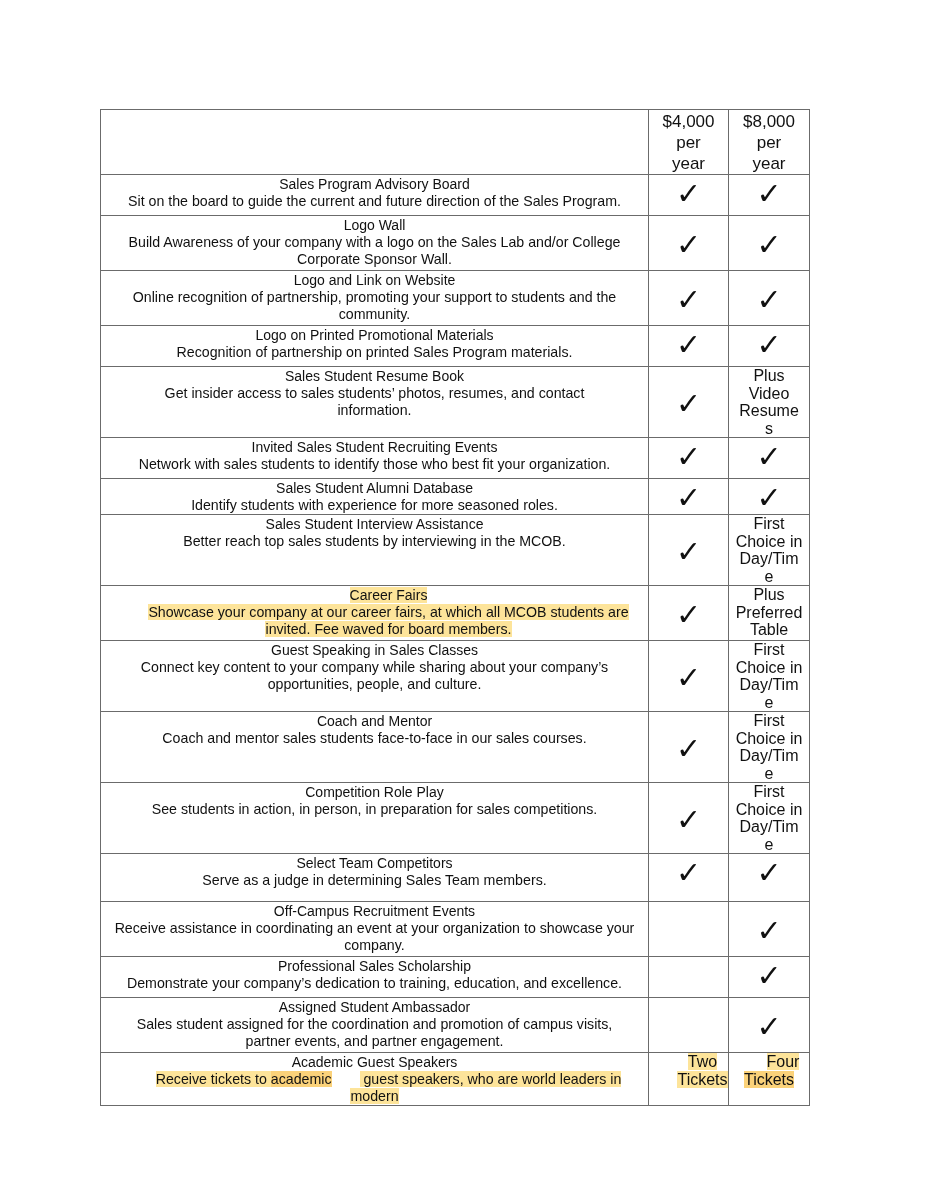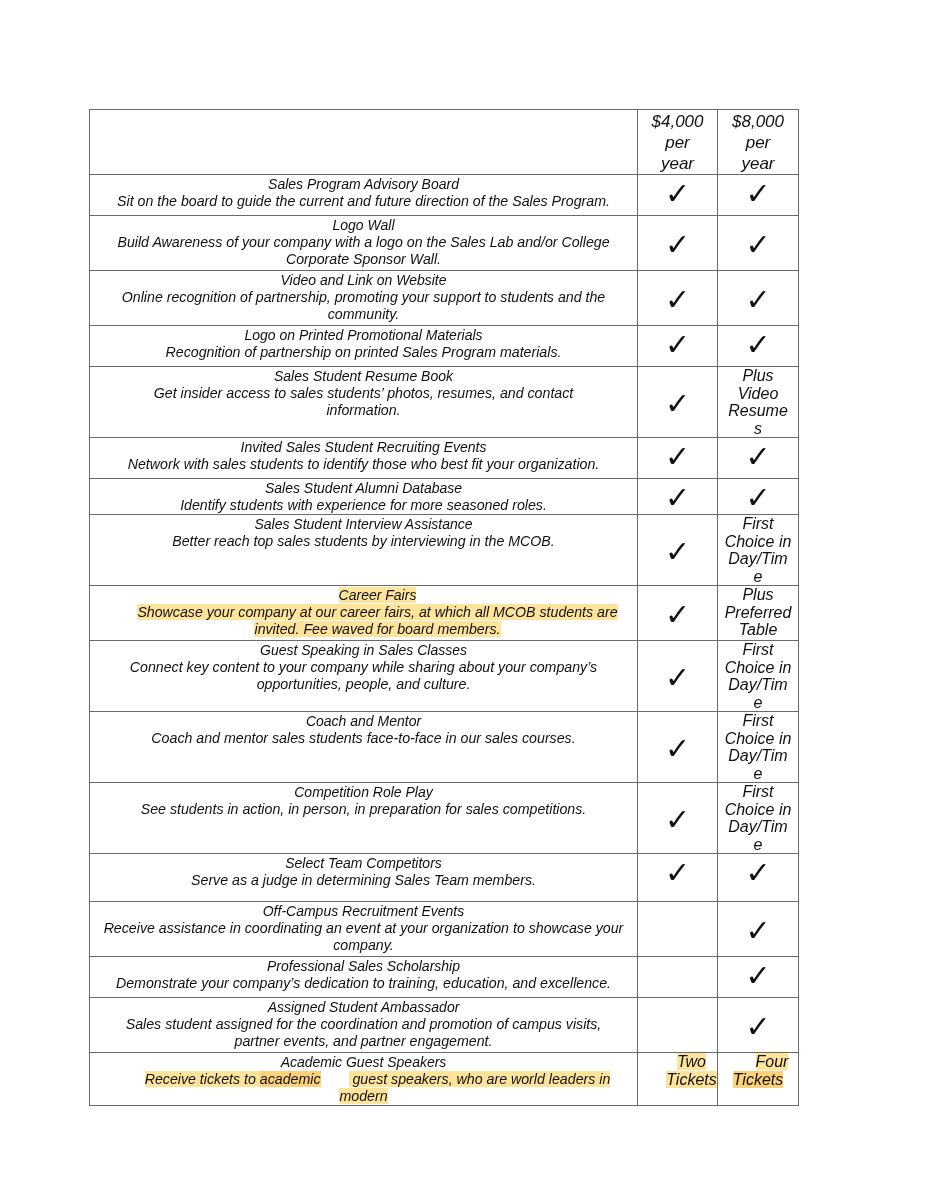--- a/index.html
+++ b/index.html
@@ -1,17 +1,17 @@
 <!DOCTYPE html>
 <html><head>
   <meta charset="utf-8">
   <style>
     html, body { margin: 0; padding: 0; background: #ffffff; }
     body { width: 927px; height: 1200px; position: relative; font-family: "Liberation Sans", sans-serif; color: #111; }
-    .page { position: absolute; left: 89px; top: 109px; width: 709px; font-style: italic; }
+    .page { position: absolute; left: 100px; top: 109px; width: 709px; }
     table { border-collapse: collapse; width: 709px; table-layout: fixed; }
     td { border: 1px solid #6b6b6b; text-align: center; vertical-align: top; padding: 0; }
     col.c1 { width: 548px; }
     col.c2 { width: 80px; }
     col.c3 { width: 81px; }
     .hdr td { height: 63px; font-size: 17px; line-height: 21px; padding-top: 1px; }
     .title { font-size: 14px; line-height: 18px; display: block; }
     .desc { font-size: 14.2px; line-height: 17px; display: block; padding: 0 4px; }
     .note { font-size: 16px; line-height: 17.5px; display: block; padding-top: 0; }
     .check { font-size: 30px; line-height: 30px; font-family: "DejaVu Sans", sans-serif; display: inline-block; margin-top: 4px; }
@@ -57,21 +57,21 @@
     <td>
             <span class="title">Logo Wall</span>
             <span class="desc">Build Awareness of your company with a logo on the Sales Lab and/or College Corporate Sponsor Wall.</span>
           </td>
     <td class="mid"><span class="check">✓</span></td>
     <td class="mid"><span class="check">✓</span></td>
   </tr>
 
   <tr style="height:55px">
     <td>
-            <span class="title">Video and Link on Website</span>
+            <span class="title">Logo and Link on Website</span>
             <span class="desc">Online recognition of partnership, promoting your support to students and the community.</span>
           </td>
     <td class="mid"><span class="check">✓</span></td>
     <td class="mid"><span class="check">✓</span></td>
   </tr>
 
   <tr style="height:41px">
     <td>
             <span class="title">Logo on Printed Promotional Materials</span>
             <span class="desc">Recognition of partnership on printed Sales Program materials.</span>

